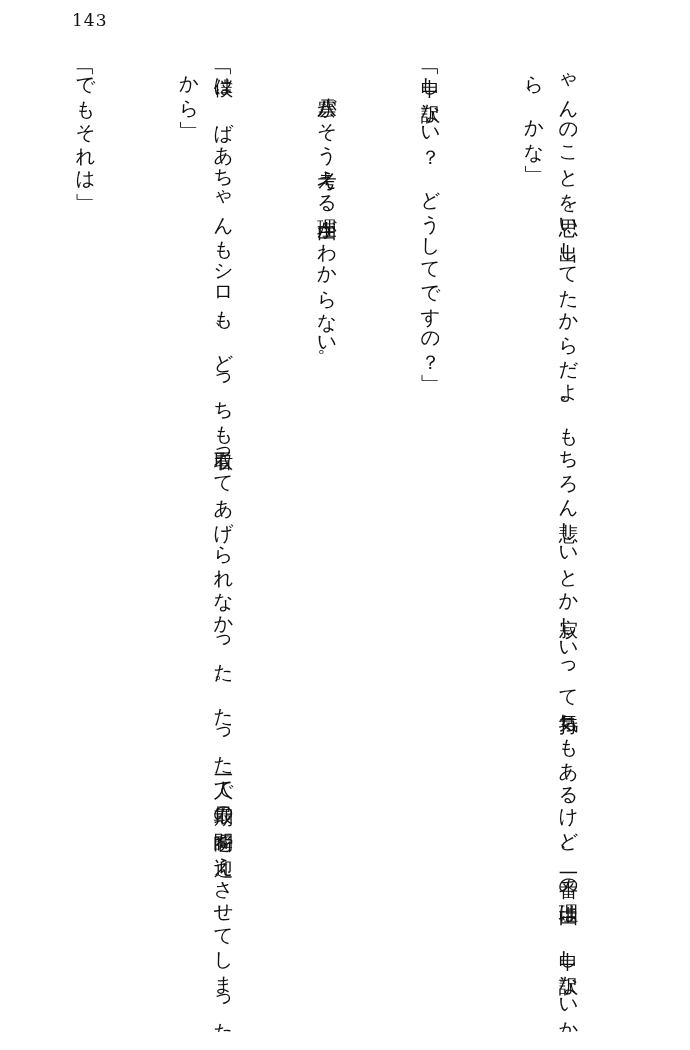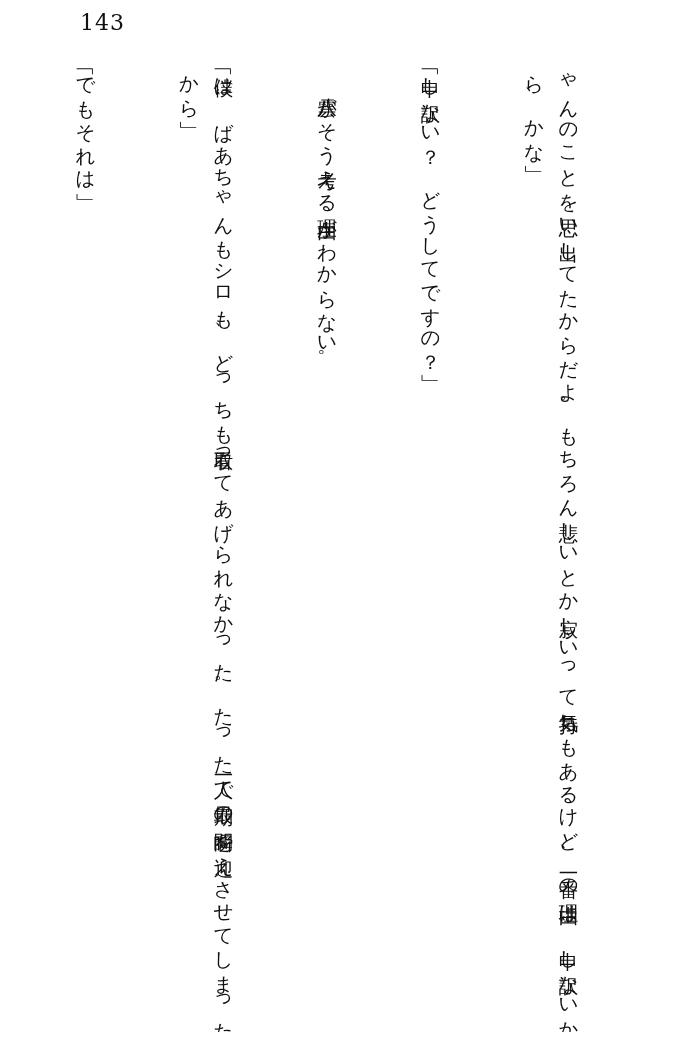--- a/index.html
+++ b/index.html
@@ -19,25 +19,24 @@
   .page {
     position: absolute;
     inset: 0;
     background: #ffffff;
   }
 
   .page-number {
     position: absolute;
     top: 10px;
     left: 72px;
-    font-size: 22px;
+    font-size: 17px;
     letter-spacing: 1px;
     font-family: "DejaVu Serif", "Liberation Serif", serif;
     color: #111111;
-    margin-left: 8px;
   }
 
   .body-text {
     position: absolute;
     top: 62px;
     right: 36px;
     left: 36px;
     bottom: 18px;
     writing-mode: vertical-rl;
     text-orientation: upright;

